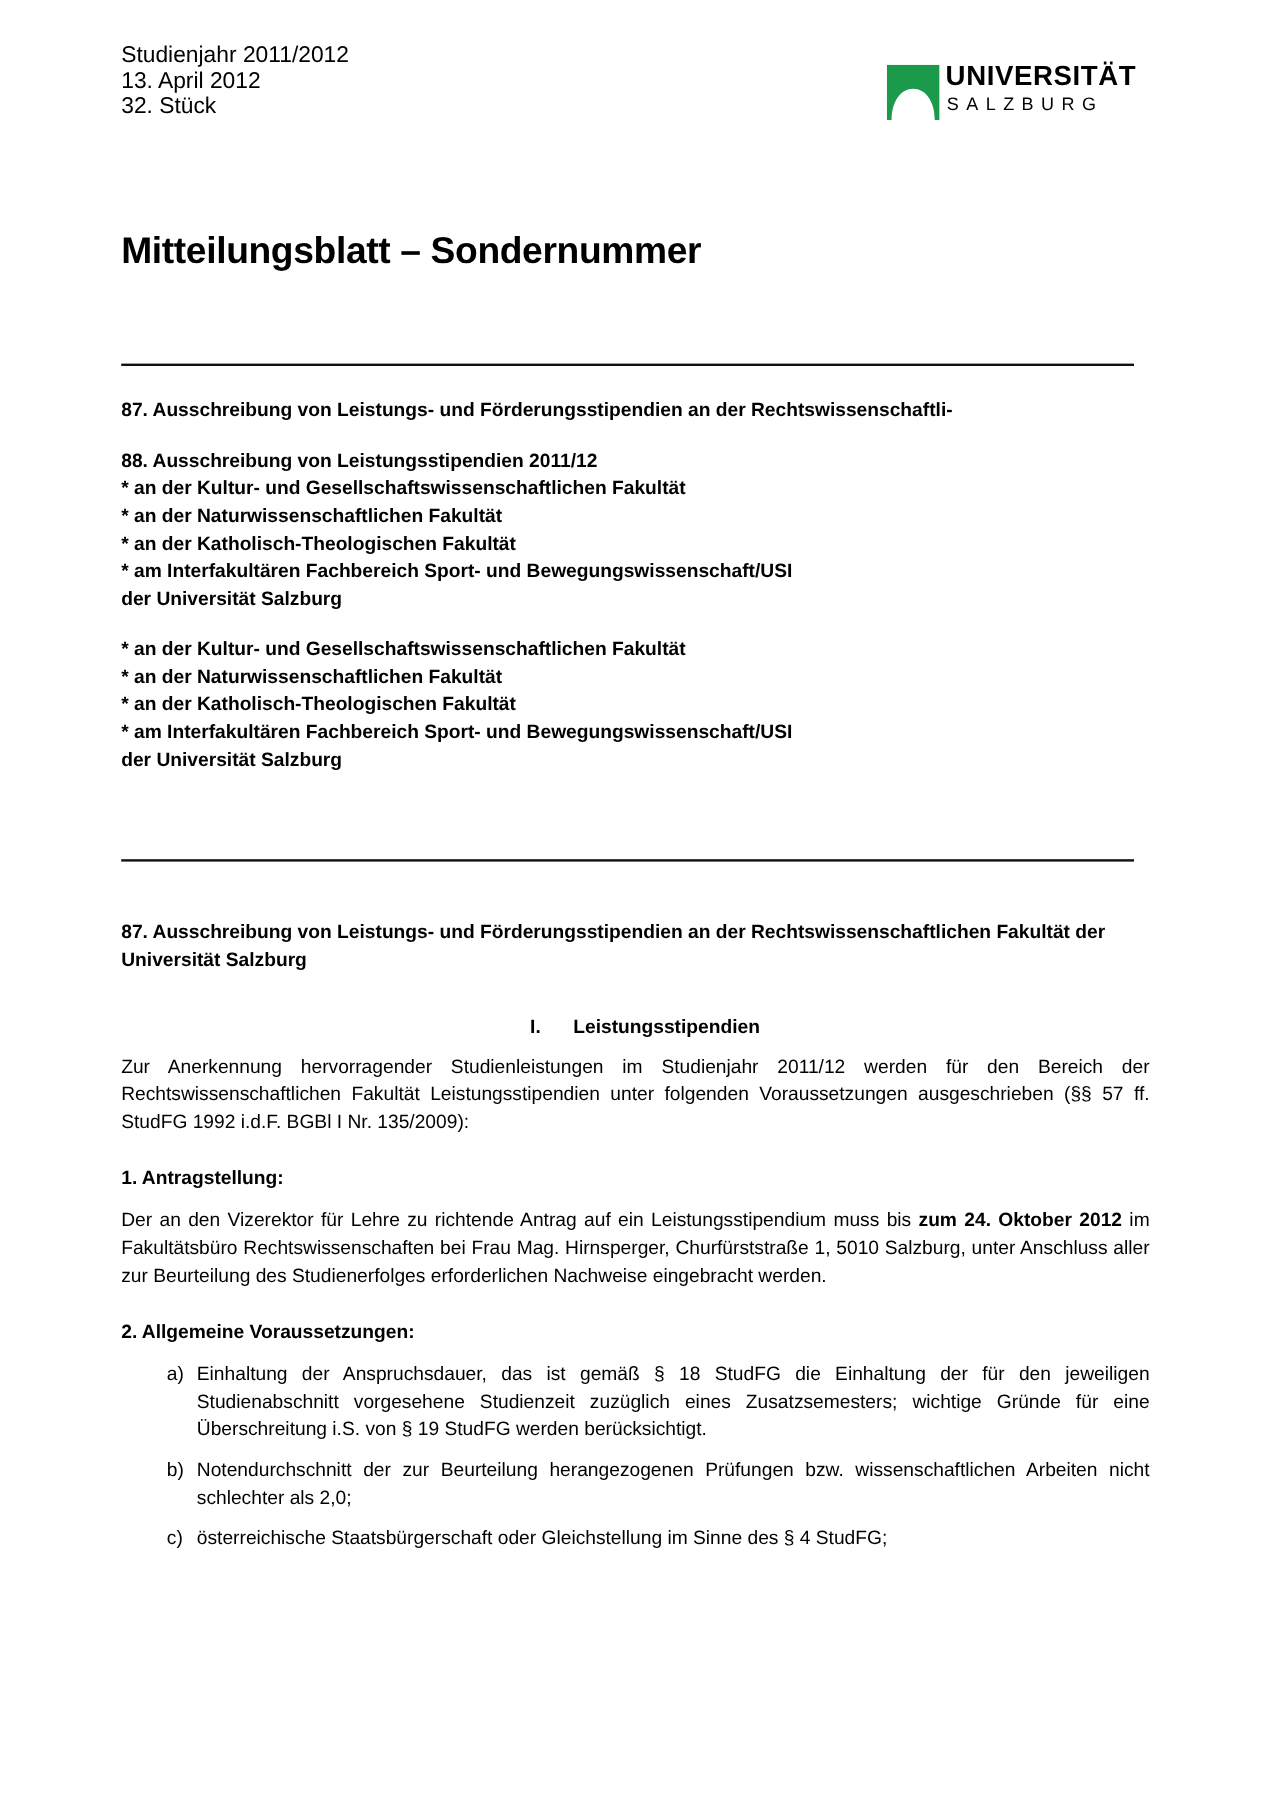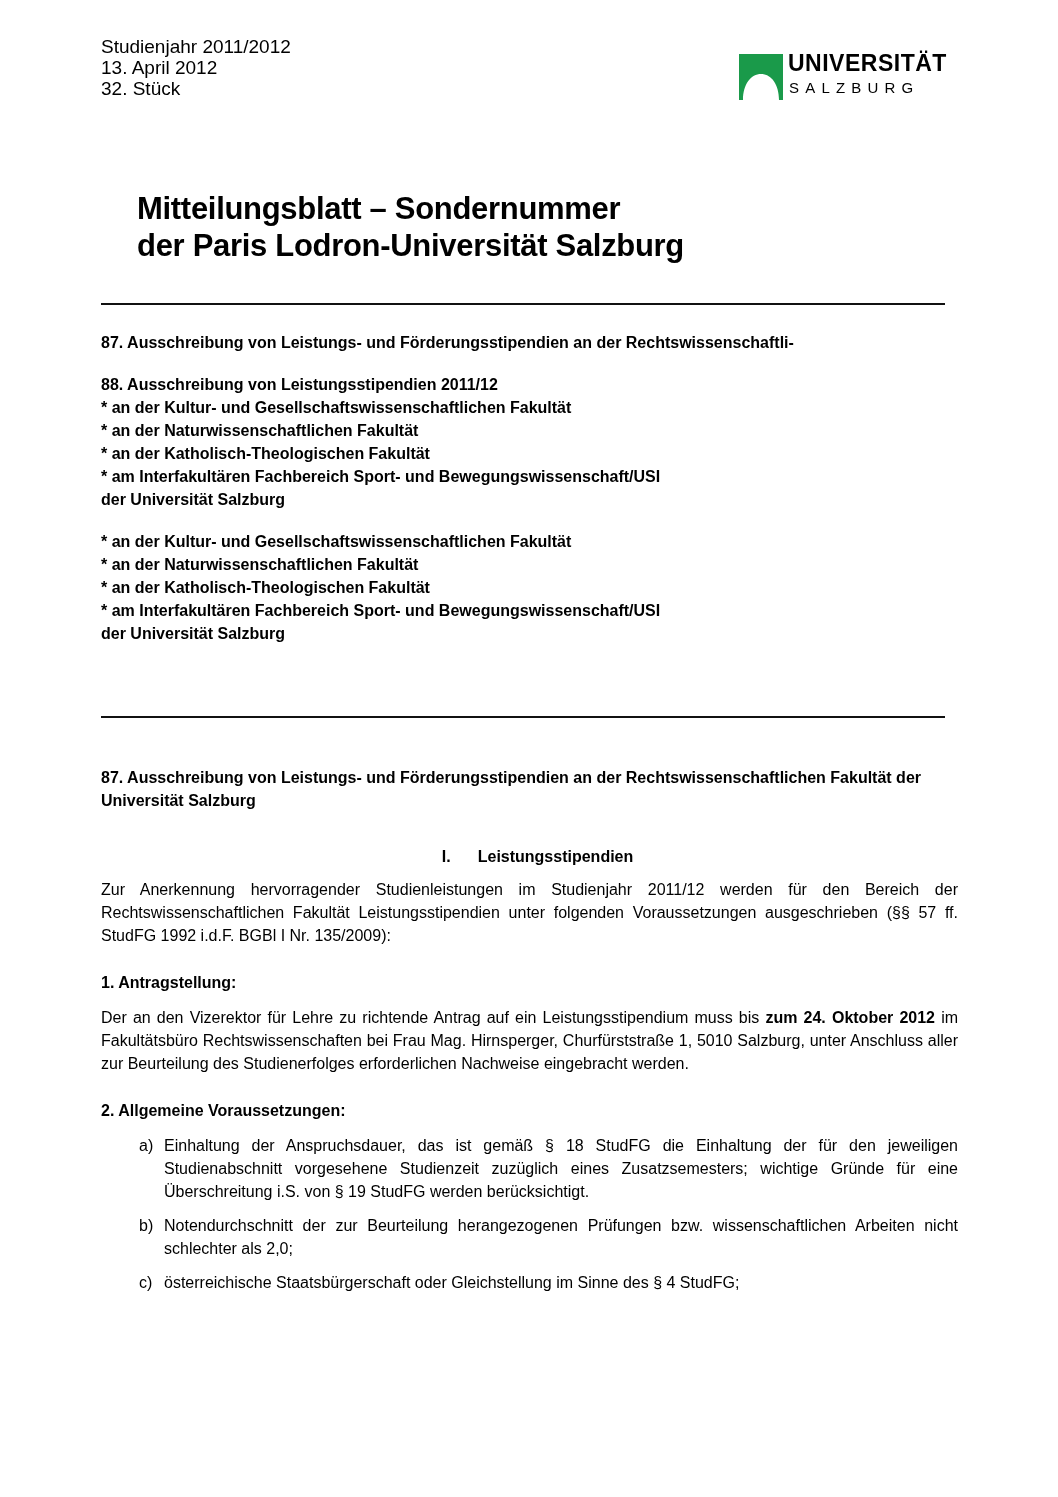--- a/index.html
+++ b/index.html
@@ -4,21 +4,21 @@
 <style>
   html, body { margin: 0; padding: 0; background: #ffffff; }
   body { width: 1058px; height: 1497px; position: relative; overflow: hidden;
          font-family: "Liberation Sans", sans-serif; color: #000; }
   .abs { position: absolute; }
   .meta { left: 101px; top: 36px; font-size: 19px; line-height: 21px; }
   .logo { left: 711px; top: 53px; width: 210px; height: 50px; margin-left: 28px; }
   .logo-mark { position: absolute; left: 0; top: 1px; width: 44px; height: 46px; }
   .logo-line1 { position: absolute; left: 49px; top: -3px; font-size: 23px; font-weight: bold; letter-spacing: 0.5px; line-height: 26px; }
   .logo-line2 { position: absolute; left: 50px; top: 22px; font-size: 15px; letter-spacing: 6.2px; line-height: 26px; }
-  .title { left: 101px; top: 190px; font-size: 31px; font-weight: bold; line-height: 37px; letter-spacing: -0.3px; margin-left: 36px; }
+  .title { left: 101px; top: 190px; font-size: 31px; font-weight: bold; line-height: 37px; letter-spacing: -0.3px; }
   .rule { left: 101px; width: 844px; height: 0; border-top: 2px solid #111; }
   .toc { left: 101px; top: 331px; width: 860px; font-size: 16px; font-weight: bold; line-height: 23px; }
   .toc p { margin: 0 0 19px 0; }
   .toc .line { display: block; }
   .body { left: 101px; top: 766px; width: 857px; font-size: 16px; line-height: 23px; }
   .h87 { font-weight: bold; margin: 0 0 33px 0; }
   .h-center { font-weight: bold; text-align: center; margin: 0 0 10px 0; padding-left: 16px; }
   .h-center .num { display: inline-block; width: 36px; text-align: left; }
   .para { text-align: justify; margin: 0 0 24px 0; }
   .sub { font-weight: bold; margin: 0 0 12px 0; }
@@ -38,21 +38,20 @@
 <div class="abs logo">
   <svg class="logo-mark" viewBox="0 0 44 46">
     <path d="M0 0 H44 V46 H40 C40 30 32 20 22 20 C12 20 4 30 4 46 H0 Z" fill="#1a9a4a"></path>
   </svg>
   <div class="logo-line1">UNIVERSITÄT</div>
   <div class="logo-line2">SALZBURG</div>
 </div>
 
 <div class="abs title">
   <div>Mitteilungsblatt – Sondernummer</div>
-  <div>der Paris Lodron-Universität Salzburg</div>
 </div>
 
 <div class="abs rule" style="top:303px;"></div>
 
 <div class="abs toc">
   <p>
     <span class="line">87. Ausschreibung von Leistungs- und Förderungsstipendien an der Rechtswissenschaftli-</span>
   </p>
   <p>
     <span class="line">88. Ausschreibung von Leistungsstipendien 2011/12</span>

